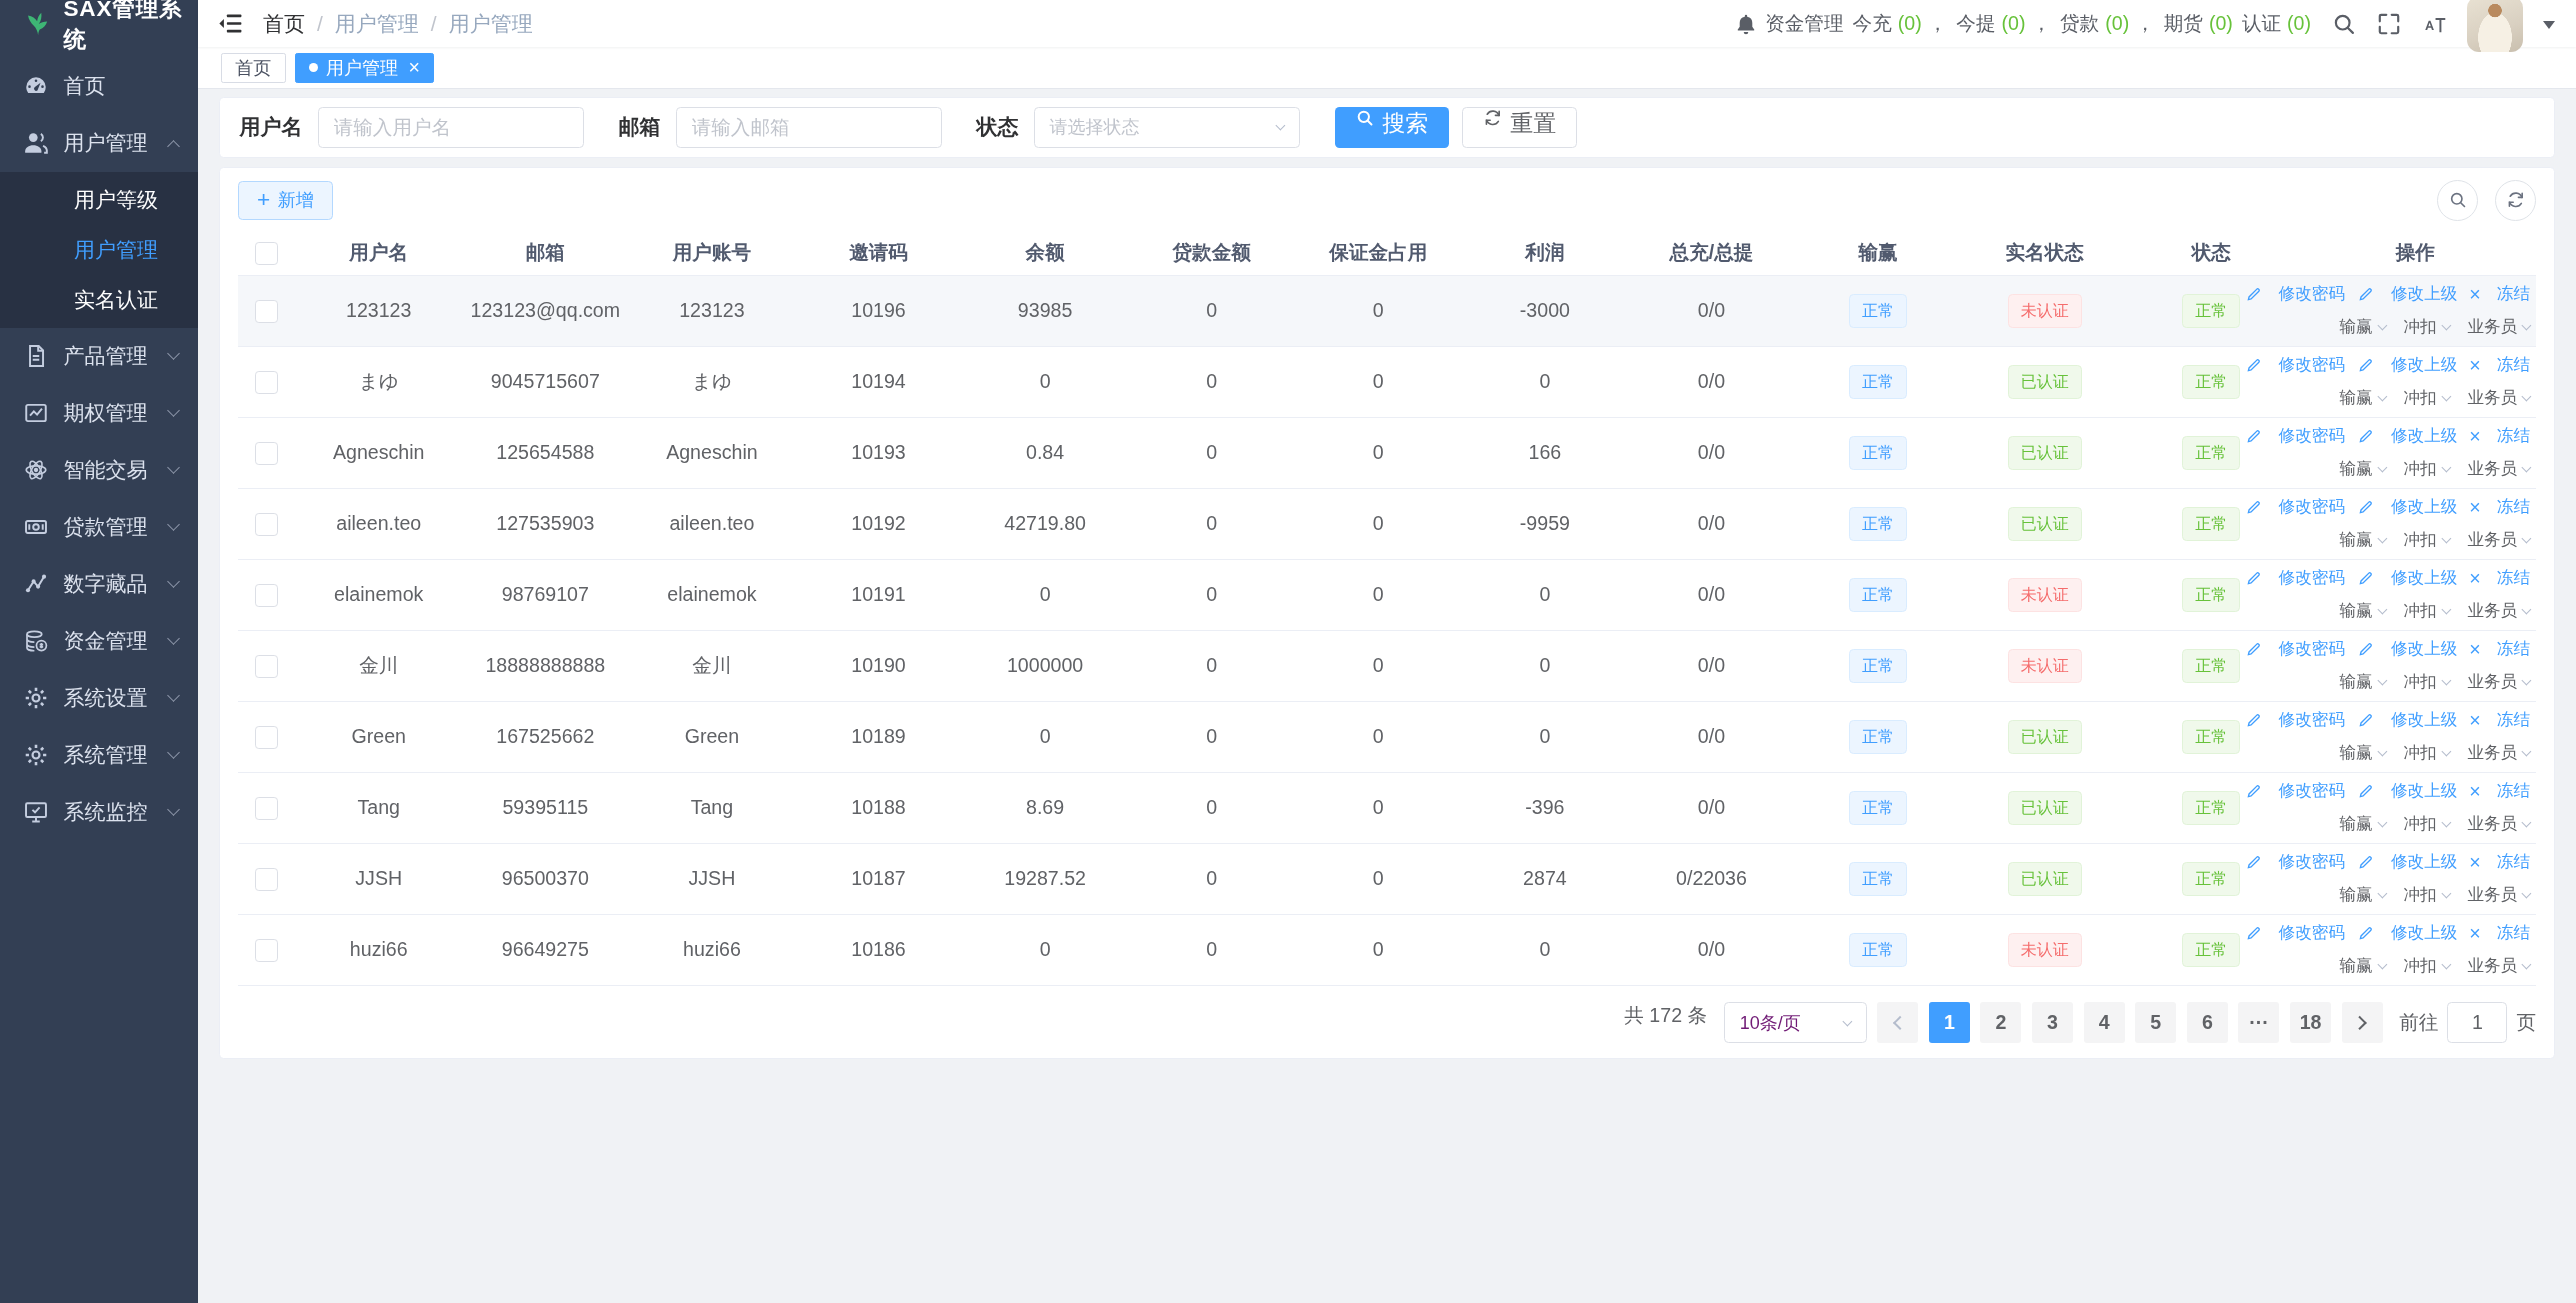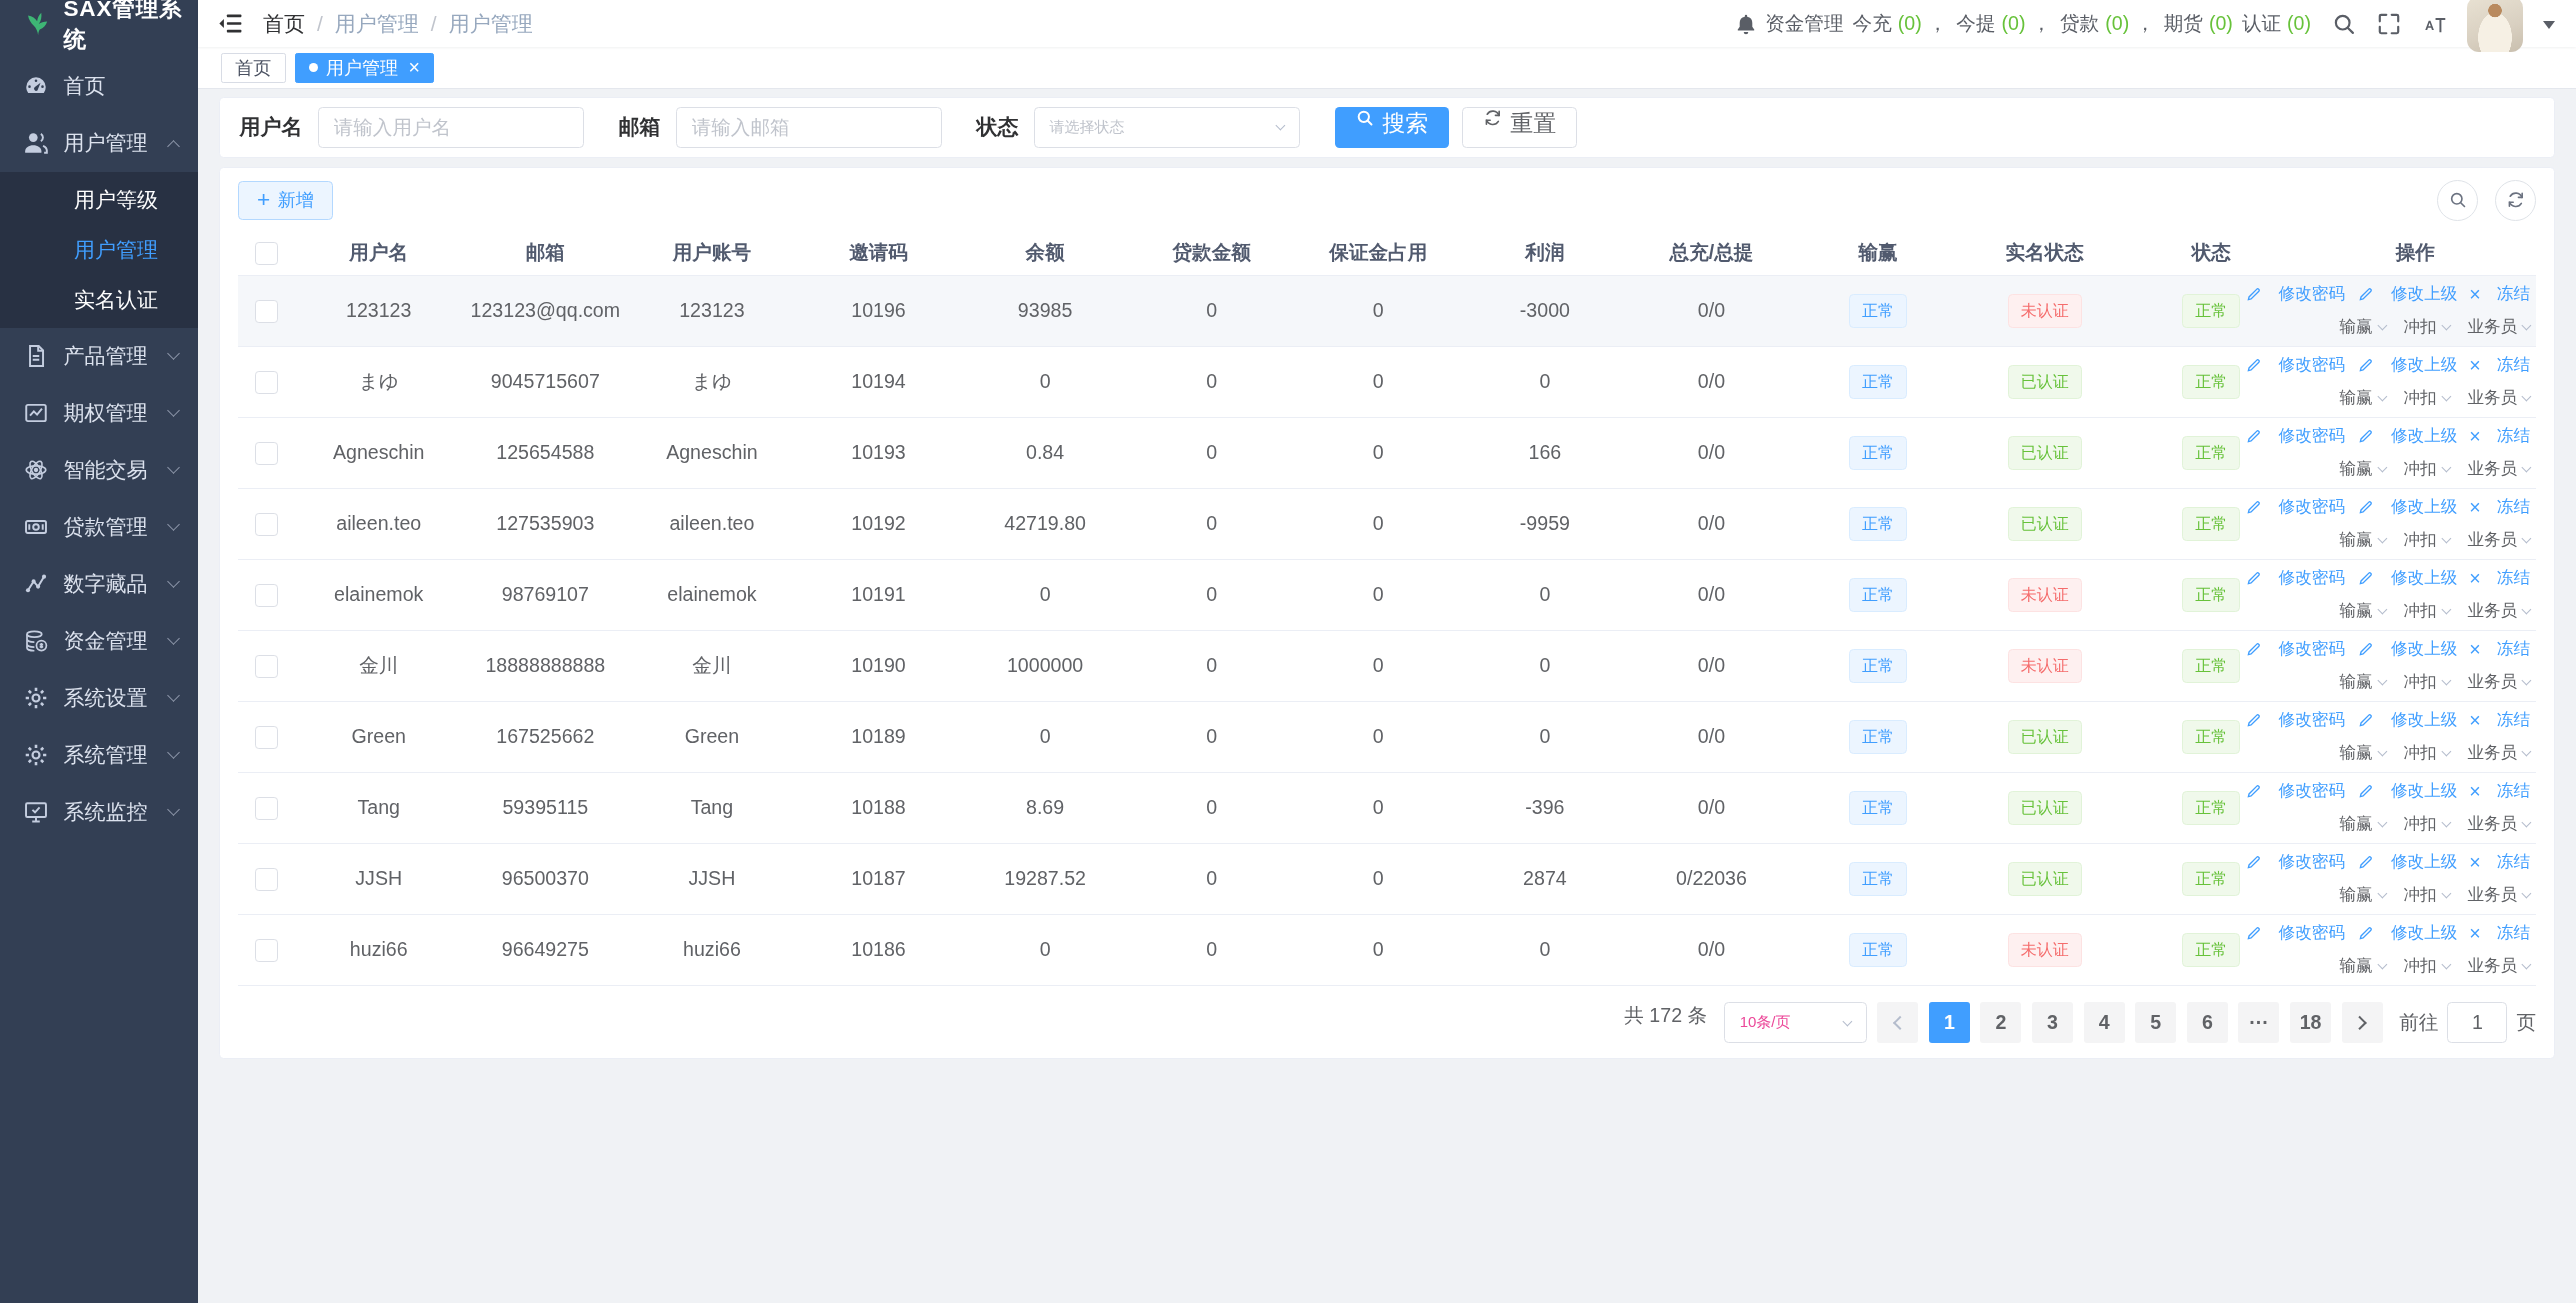--- a/index.html
+++ b/index.html
@@ -70,21 +70,21 @@
 
   
   .filter-card { display:flex; align-items:center; padding:9px 19.6px; }
   .f-group { display:flex; align-items:center; margin-right:35px; }
   .f-label { font-size:21px; color:#303133; font-weight:bold; margin-right:15px; white-space:nowrap; }
   .f-input { width:266px; height:41px; border:0.8px solid #dcdfe6; border-radius:4.5px;
     padding:0 15px; font-size:19.6px; color:#606266; outline:none; }
   .f-input::placeholder { color:#c0c4cc; }
   .select-box { width:266px; height:41px; border:0.8px solid #dcdfe6; border-radius:4.5px;
     display:flex; align-items:center; justify-content:space-between; padding:0 15px;
-    font-size:15px; background:#fff; cursor:pointer; }
+    font-size:18px; background:#fff; cursor:pointer; }
   .select-box .ph { color:#c0c4cc; }
   .btn { height:41px; border-radius:4.5px; font-size:23px; display:inline-flex; 
     gap:7.5px; padding:0 19.6px; cursor:pointer; border:0.8px solid transparent; white-space:nowrap; }
   .btn .icon { width:19.6px; height:19.6px; }
   .btn-search { background:#409eff; color:#fff; margin-right:13.6px; }
   .btn-reset { background:#fff; border-color:#dcdfe6; color:#606266; }
 
   
   .table-card { margin-top:9px; padding:12px 18px 15px; }
   .toolbar { display:flex; align-items:center; justify-content:space-between; }
@@ -120,21 +120,21 @@
   .x-ic { font-size:19.6px; line-height:1; }
   .act-drops { display:flex; justify-content:flex-end; align-items:center; gap:18px;
     margin-top:10.6px; color:#606266; font-size:16.6px; white-space:nowrap; }
   .act-drop { display:inline-flex; align-items:center; gap:6px; cursor:pointer; }
 
   
   .pagination { display:flex; align-items:flex-start; justify-content:flex-end; gap:10.6px;
     margin-top:16.6px; font-size:19.6px; color:#606266; }
   .pg-total { margin-right:6px; }
   .pg-size { width:143px; color:#606266; }
-  .pg-size .sel-text { color:#ec4899; }
+  .pg-size .sel-text { color:#701a75; }
   .pg-btn { min-width:41px; height:41px; border:none; background:#f4f4f5; color:#606266;
     font-size:19.6px; border-radius:3px; display:flex; align-items:center; justify-content:center;
     cursor:pointer; font-weight:bold; padding:0 6px; }
   .pg-btn.active { background:#409eff; color:#fff; }
   .pg-btn.pg-prev { color:#b4bccc; }
   .arrow { display:inline-block; width:9.8px; height:9.8px; border-top:2.3px solid currentColor;
     border-left:2.3px solid currentColor; }
   .arrow.left  { transform:rotate(-45deg); margin-left:3.8px; }
   .arrow.right { transform:rotate(135deg); margin-right:3.8px; }
   .pg-goto { display:flex; align-items:center; gap:9px; margin-left:6px; }

